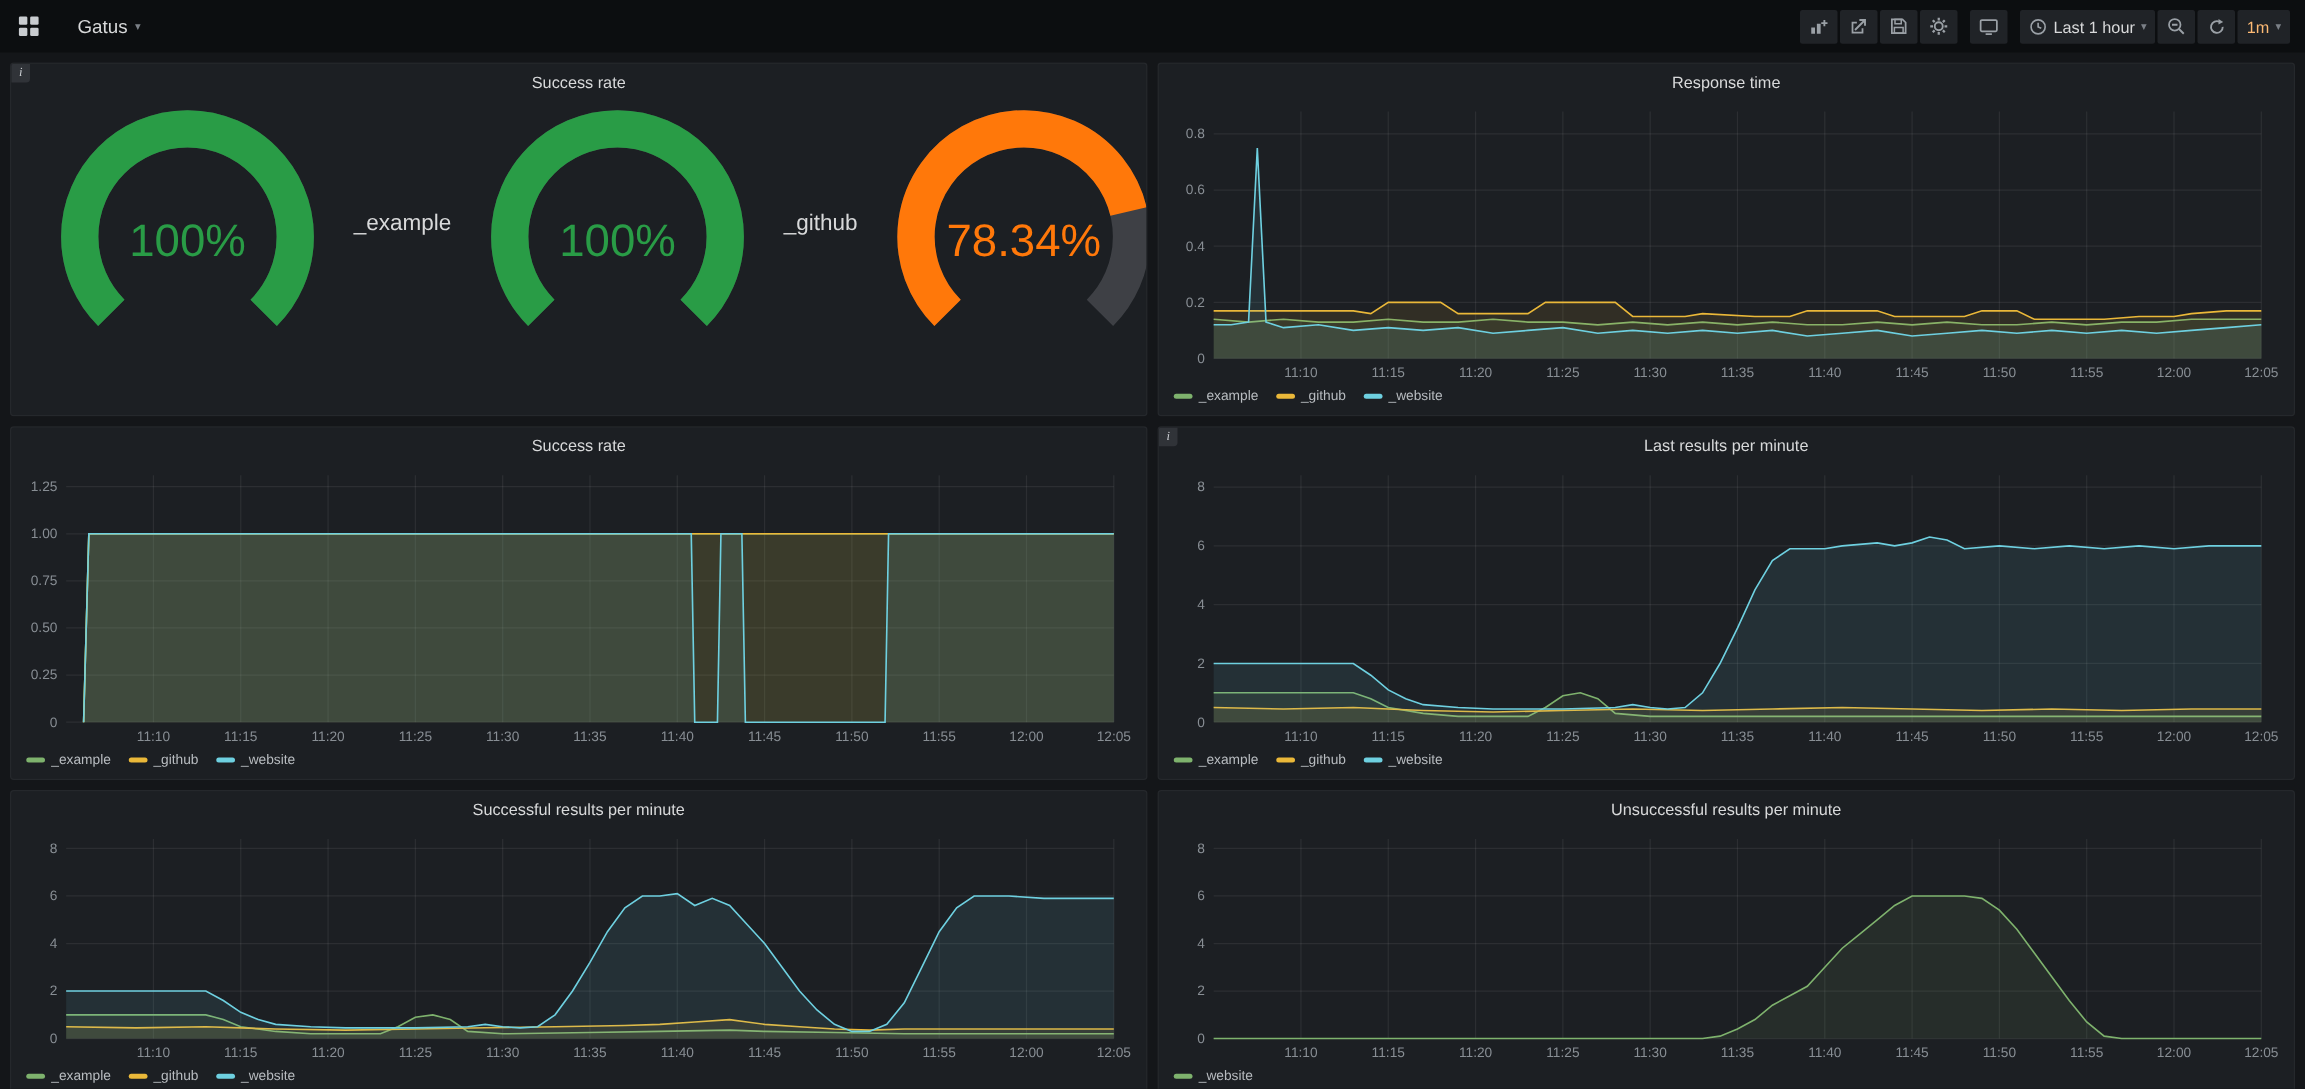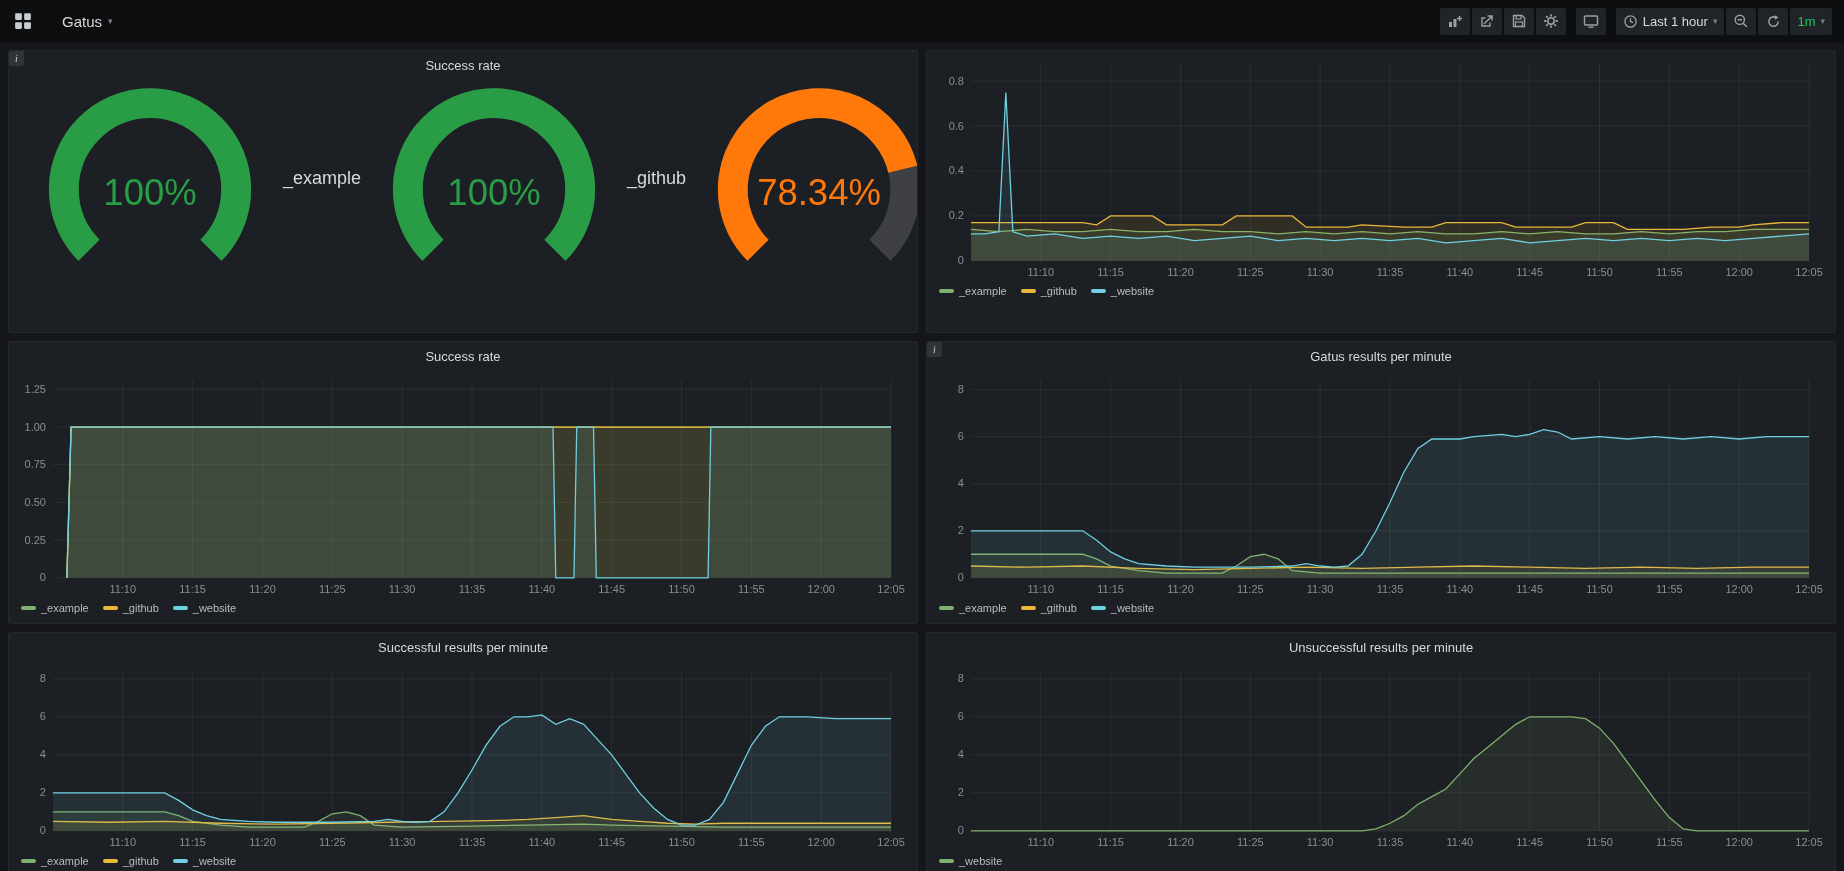--- a/index.html
+++ b/index.html
@@ -23,21 +23,21 @@
   .caret { color:#7b8087; font-size:9px; }
   .nav-right { display:flex; align-items:center; }
   .nav-btn {
     background:#202327; border:none; color:#9aa0a6; height:27px; min-width:30px;
     display:flex; align-items:center; justify-content:center; gap:5px;
     margin-left:2px; border-radius:2px; cursor:pointer; font-family:inherit; font-size:13px;
     padding:0 7px;
   }
   .nav-gap { width:8px; }
   .nav-btn .btn-text { color:#d8d9da; font-size:13px; }
-  .nav-btn .interval { color:#22c55e; font-size:13px; }
+  .nav-btn .interval { color:#fdba74; font-size:13px; }
   .icon { display:block; }
   
   .dash {
     padding:8px; display:grid; grid-template-columns:1fr 1fr;
     grid-template-rows:283px 283px 245px; gap:8px;
   }
   .panel {
     background:#1c1f23; border:1px solid rgba(255,255,255,0.045); border-radius:3px;
     position:relative; padding:2px 8px 4px; display:flex; flex-direction:column; overflow:hidden;
   }
@@ -172,20 +172,21 @@
             <path d="M 64.85 153.15 A 78 78 0 1 1 175.15 153.15" stroke="#3e4045" stroke-width="27" fill="none"></path>
             <path d="M 64.85 153.15 A 78 78 0 1 1 195.85 79.82" stroke="#ff780a" stroke-width="27" fill="none"></path>
             <text x="120" y="112" text-anchor="middle" fill="#ff780a" font-size="33" font-weight="500" font-family="Liberation Sans, sans-serif">78.34%</text>
           </svg>
         <div class="gauge-label">_website</div>
       </div>
     </div>
   </div>
 
   <div class="panel">
+    <div class="panel-title">Response time</div>
     <svg class="chart" viewBox="0 0 894 228" height="228">
         <line class="grid-line" x1="36" y1="208.0" x2="876" y2="208.0"></line>
         <text class="tick-label" x="29" y="211.5" text-anchor="end">0</text>
         <line class="grid-line" x1="36" y1="163.0" x2="876" y2="163.0"></line>
         <text class="tick-label" x="29" y="166.5" text-anchor="end">0.2</text>
         <line class="grid-line" x1="36" y1="118.0" x2="876" y2="118.0"></line>
         <text class="tick-label" x="29" y="121.5" text-anchor="end">0.4</text>
         <line class="grid-line" x1="36" y1="73.0" x2="876" y2="73.0"></line>
         <text class="tick-label" x="29" y="76.5" text-anchor="end">0.6</text>
         <line class="grid-line" x1="36" y1="28.0" x2="876" y2="28.0"></line>
@@ -294,21 +295,21 @@
         </span>
         <span class="legend-item">
           <span class="legend-mark" style="background: rgb(110, 208, 224);"></span>
           <span>_website</span>
         </span>
       </div>
   </div>
 
   <div class="panel">
     <div class="panel-info">i</div>
-    <div class="panel-title">Gatus results per minute</div>
+    <div class="panel-title">Last results per minute</div>
     <svg class="chart" viewBox="0 0 894 228" height="228">
         <line class="grid-line" x1="36" y1="208.0" x2="876" y2="208.0"></line>
         <text class="tick-label" x="29" y="211.5" text-anchor="end">0</text>
         <line class="grid-line" x1="36" y1="160.9" x2="876" y2="160.9"></line>
         <text class="tick-label" x="29" y="164.4" text-anchor="end">2</text>
         <line class="grid-line" x1="36" y1="113.7" x2="876" y2="113.7"></line>
         <text class="tick-label" x="29" y="117.2" text-anchor="end">4</text>
         <line class="grid-line" x1="36" y1="66.6" x2="876" y2="66.6"></line>
         <text class="tick-label" x="29" y="70.1" text-anchor="end">6</text>
         <line class="grid-line" x1="36" y1="19.4" x2="876" y2="19.4"></line>

